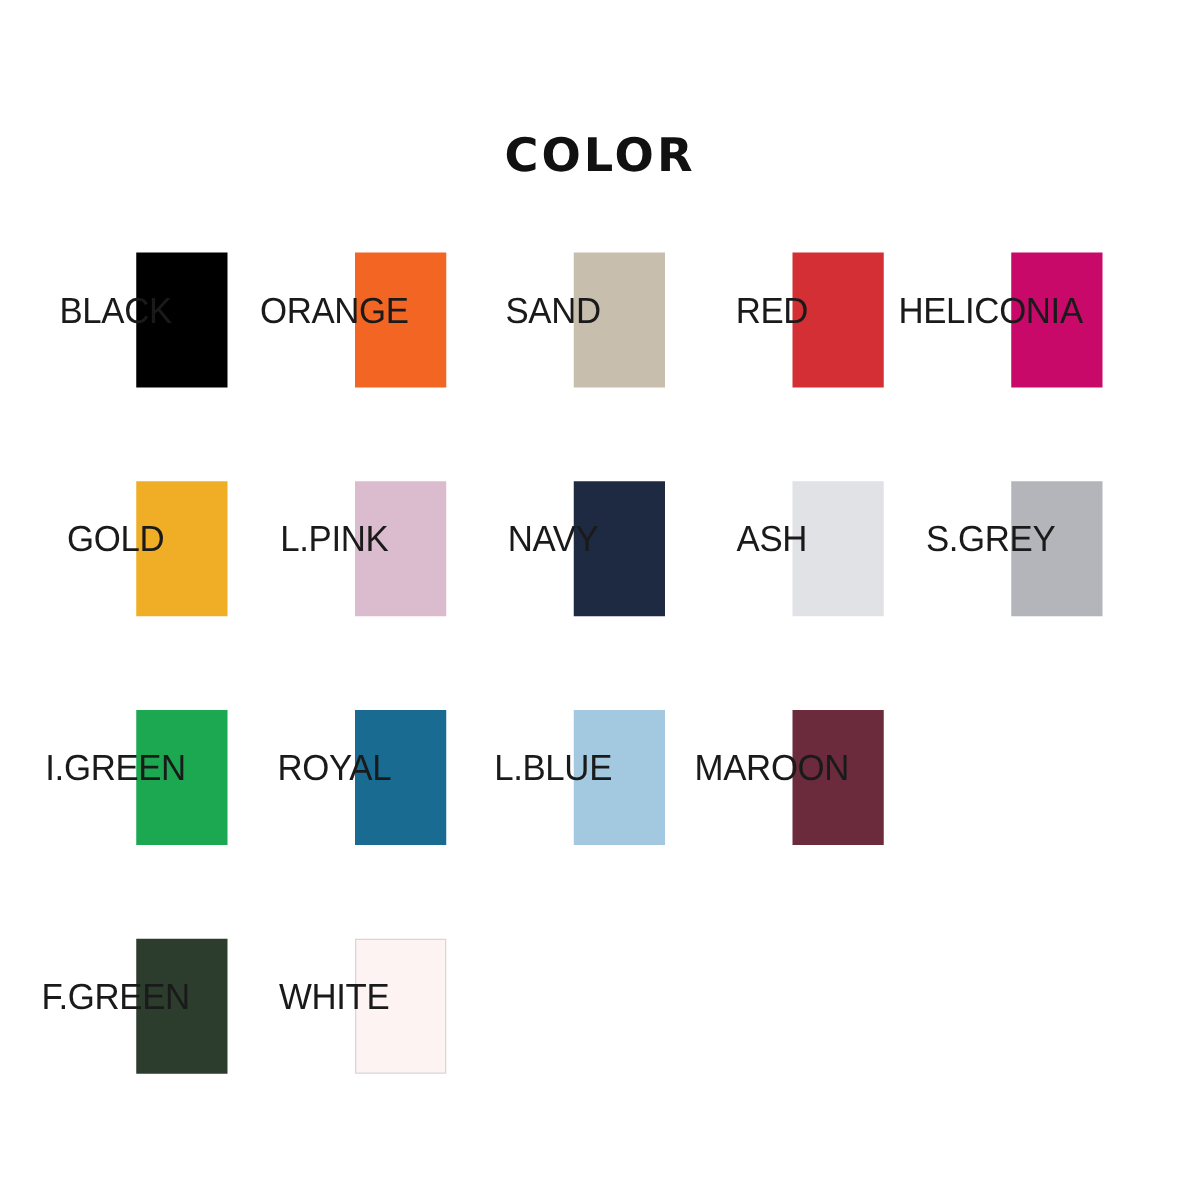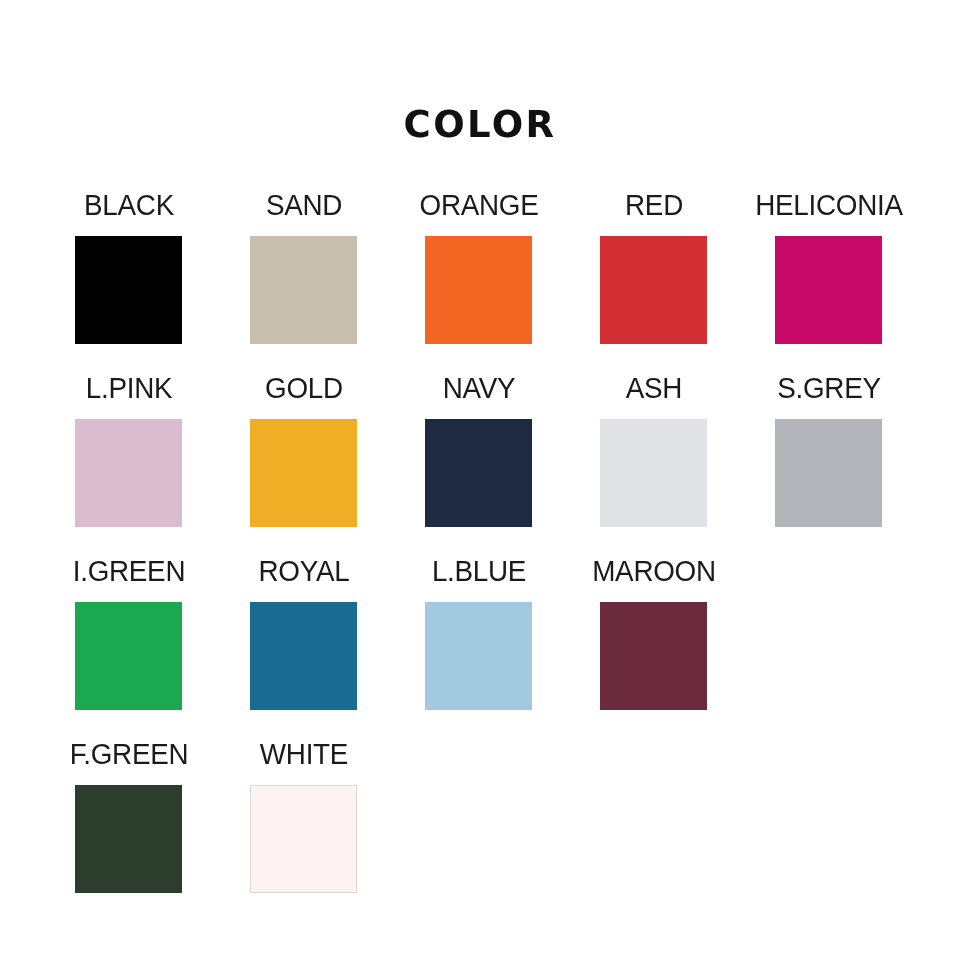--- a/index.html
+++ b/index.html
@@ -52,21 +52,21 @@
     display: flex;
     flex-direction: row;
     align-items: flex-start;
     height: 183px;
   }
 
   .swatch-cell {
     width: 107px;
     margin-right: 68px;
     display: flex;
-    flex-direction: column;
+    flex-direction: row;
     align-items: center;
     position: relative;
   }
   .swatch-cell:last-child {
     margin-right: 0;
   }
 
   .swatch-label {
     font-family: "Liberation Sans", sans-serif;
     font-weight: 300;
@@ -101,45 +101,45 @@
   <div class="chart-title">COLOR</div>
 
   <div class="swatch-grid">
 
     <div class="swatch-row">
       <div class="swatch-cell">
         <div class="swatch-label">BLACK</div>
         <div class="swatch-chip" style="background-color: rgb(0, 0, 0);"></div>
       </div>
       <div class="swatch-cell">
+        <div class="swatch-label">ORANGE</div>
+        <div class="swatch-chip" style="background-color: rgb(242, 101, 34);"></div>
+      </div>
+      <div class="swatch-cell">
         <div class="swatch-label">SAND</div>
         <div class="swatch-chip" style="background-color: rgb(199, 190, 173);"></div>
-      </div>
-      <div class="swatch-cell">
-        <div class="swatch-label">ORANGE</div>
-        <div class="swatch-chip" style="background-color: rgb(242, 101, 34);"></div>
       </div>
       <div class="swatch-cell">
         <div class="swatch-label">RED</div>
         <div class="swatch-chip" style="background-color: rgb(211, 47, 52);"></div>
       </div>
       <div class="swatch-cell">
         <div class="swatch-label">HELICONIA</div>
         <div class="swatch-chip" style="background-color: rgb(200, 9, 106);"></div>
       </div>
     </div>
 
     <div class="swatch-row">
       <div class="swatch-cell">
+        <div class="swatch-label">GOLD</div>
+        <div class="swatch-chip" style="background-color: rgb(239, 174, 37);"></div>
+      </div>
+      <div class="swatch-cell">
         <div class="swatch-label">L.PINK</div>
         <div class="swatch-chip" style="background-color: rgb(219, 188, 206);"></div>
-      </div>
-      <div class="swatch-cell">
-        <div class="swatch-label">GOLD</div>
-        <div class="swatch-chip" style="background-color: rgb(239, 174, 37);"></div>
       </div>
       <div class="swatch-cell">
         <div class="swatch-label">NAVY</div>
         <div class="swatch-chip" style="background-color: rgb(30, 42, 65);"></div>
       </div>
       <div class="swatch-cell">
         <div class="swatch-label">ASH</div>
         <div class="swatch-chip" style="background-color: rgb(225, 226, 230);"></div>
       </div>
       <div class="swatch-cell">

